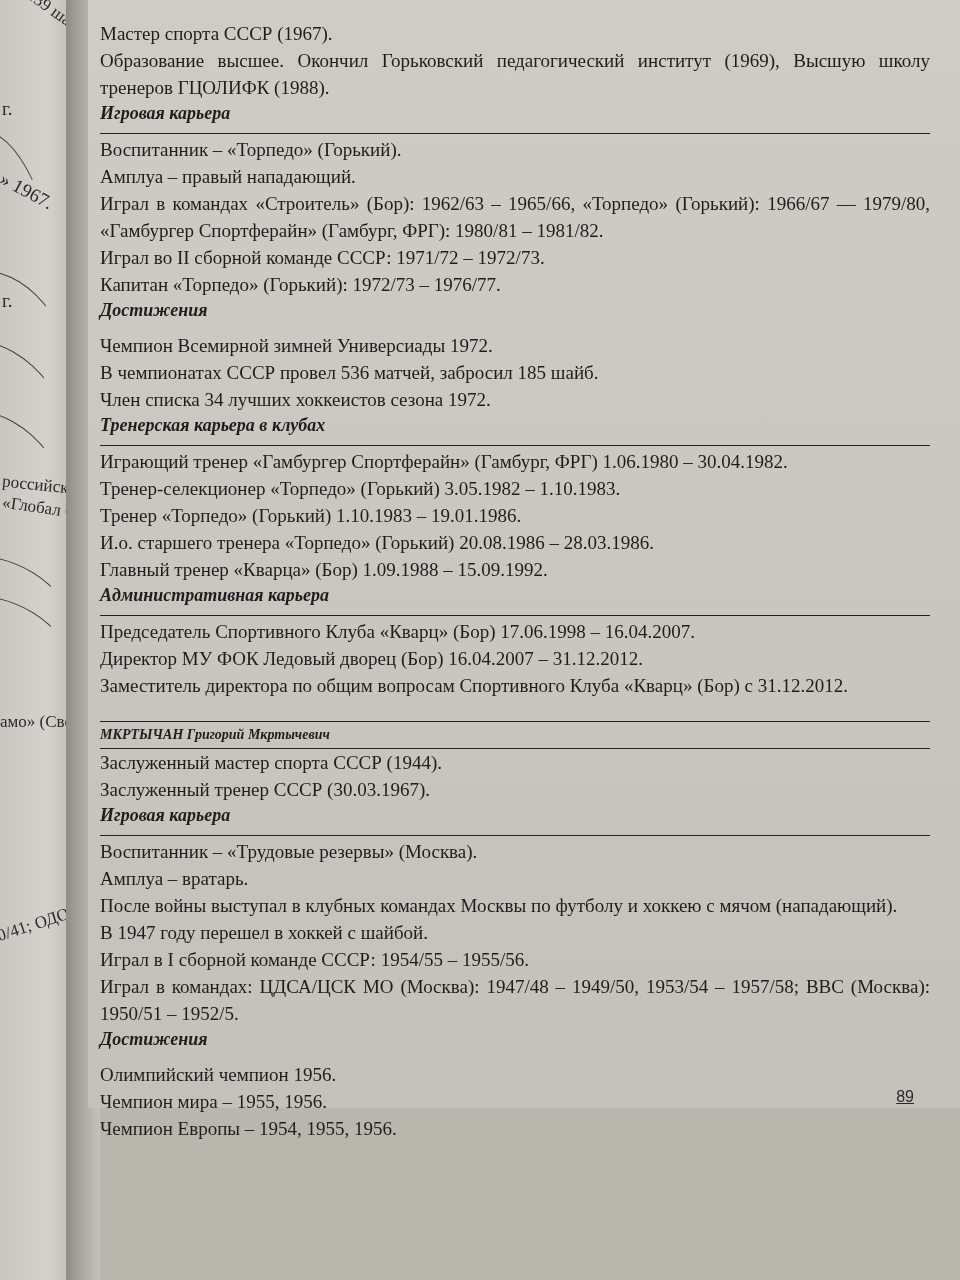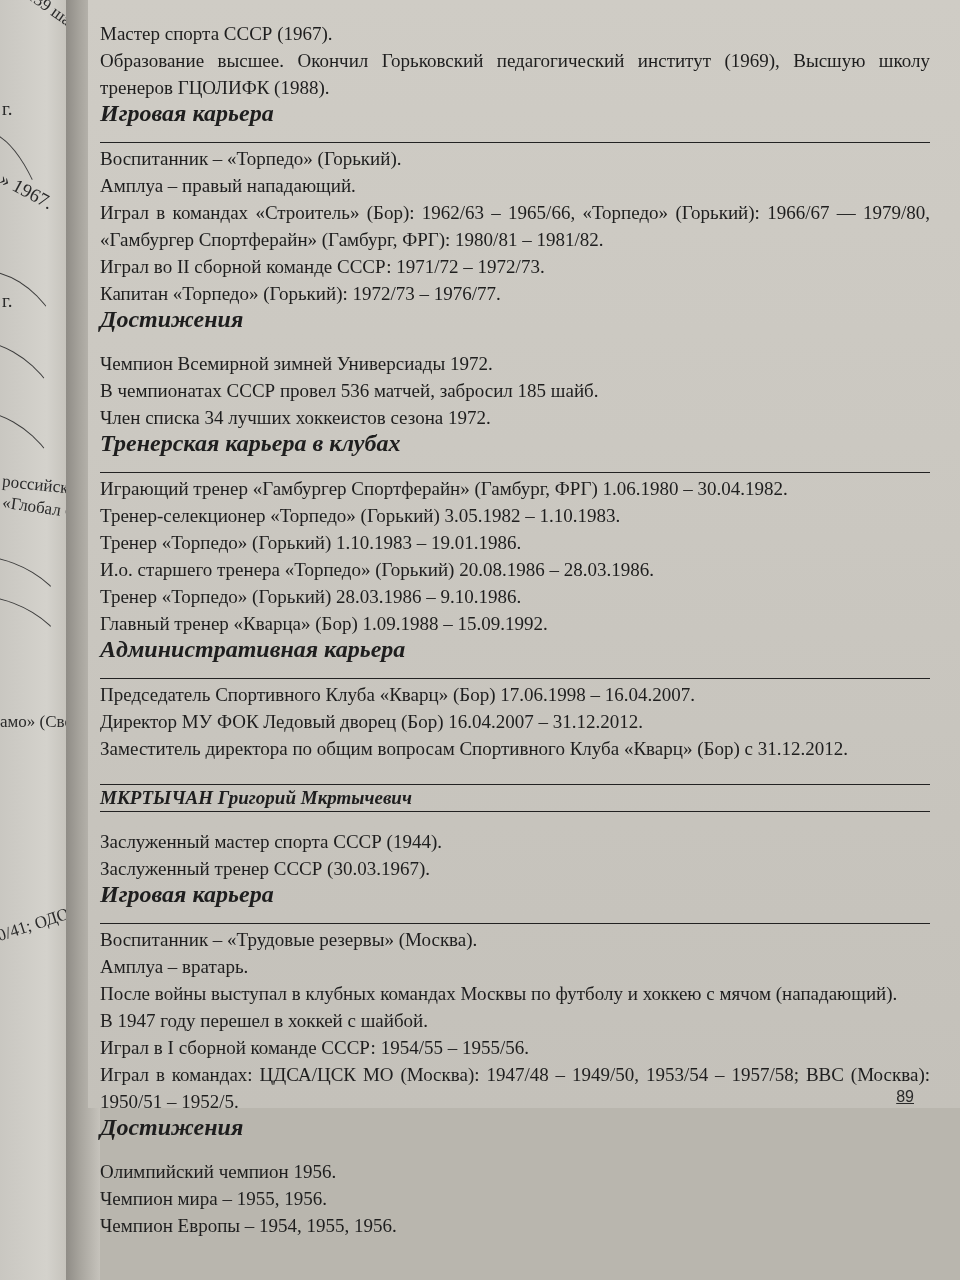--- a/index.html
+++ b/index.html
@@ -31,26 +31,26 @@
     position:absolute; left:88px; top:0; right:0; height:1108px;
     background:linear-gradient(180deg,#cfccc5 0%,#cbc8c1 40%,#c4c1ba 100%);
   }
   .content {
     position:absolute; left:12px; top:20px; width:830px;
     color:#1e1e1e; font-size:19px; line-height:27px;
   }
   .line { margin:0; white-space:nowrap; }
   .just { white-space:normal; text-align:justify; text-align-last:left; }
   .hdr {
-    font-style:italic; font-weight:bold; font-size:24px; line-height:24px;
-    border-bottom:1.6px solid #222; padding-bottom:17px; margin-bottom:2px;
+    font-style:italic; font-weight:bold; font-size:18px; line-height:24px;
+    border-bottom:1.6px solid #222; padding-bottom:8px; margin-bottom:2px;
   }
   .person {
-    font-style:italic; font-weight:bold; font-size:19px; line-height:26px;
-    border-top:1.6px solid #222; border-bottom:1.6px solid #222; margin-top:22px; margin-bottom:16px;
+    font-style:italic; font-weight:bold; font-size:14px; line-height:26px;
+    border-top:1.6px solid #222; border-bottom:1.6px solid #222; margin-top:22px; margin-bottom:0;
   }
   .page-number {
     position:absolute; right:46px; bottom:2px; font-family:"Liberation Sans",sans-serif;
     font-size:16px; color:#2a2a2a;text-decoration:underline;
   }
 </style>
 </head>
 <body>
 
 <div class="left-page">
@@ -87,21 +87,20 @@
     <div class="hdr" style="border-bottom:none;">Достижения</div>
     <p class="line">Чемпион Всемирной зимней Универсиады 1972.</p>
     <p class="line">В чемпионатах СССР провел 536 матчей, забросил 185 шайб.</p>
     <p class="line">Член списка 34 лучших хоккеистов сезона 1972.</p>
 
     <div class="hdr">Тренерская карьера в клубах</div>
     <p class="line">Играющий тренер «Гамбургер Спортферайн» (Гамбург, ФРГ) 1.06.1980 – 30.04.1982.</p>
     <p class="line">Тренер-селекционер «Торпедо» (Горький) 3.05.1982 – 1.10.1983.</p>
     <p class="line">Тренер «Торпедо» (Горький) 1.10.1983 – 19.01.1986.</p>
     <p class="line">И.о. старшего тренера «Торпедо» (Горький) 20.08.1986 – 28.03.1986.</p>
-    <p class="line">Тренер «Торпедо» (Горький) 28.03.1986 – 9.10.1986.</p>
     <p class="line">Главный тренер «Кварца» (Бор) 1.09.1988 – 15.09.1992.</p>
 
     <div class="hdr">Административная карьера</div>
     <p class="line">Председатель Спортивного Клуба «Кварц» (Бор) 17.06.1998 – 16.04.2007.</p>
     <p class="line">Директор МУ ФОК Ледовый дворец (Бор) 16.04.2007 – 31.12.2012.</p>
     <p class="line">Заместитель директора по общим вопросам Спортивного Клуба «Кварц» (Бор) с 31.12.2012.</p>
 
     <div class="person">МКРТЫЧАН Григорий Мкртычевич</div>
     <p class="line">Заслуженный мастер спорта СССР (1944).</p>
     <p class="line">Заслуженный тренер СССР (30.03.1967).</p>

